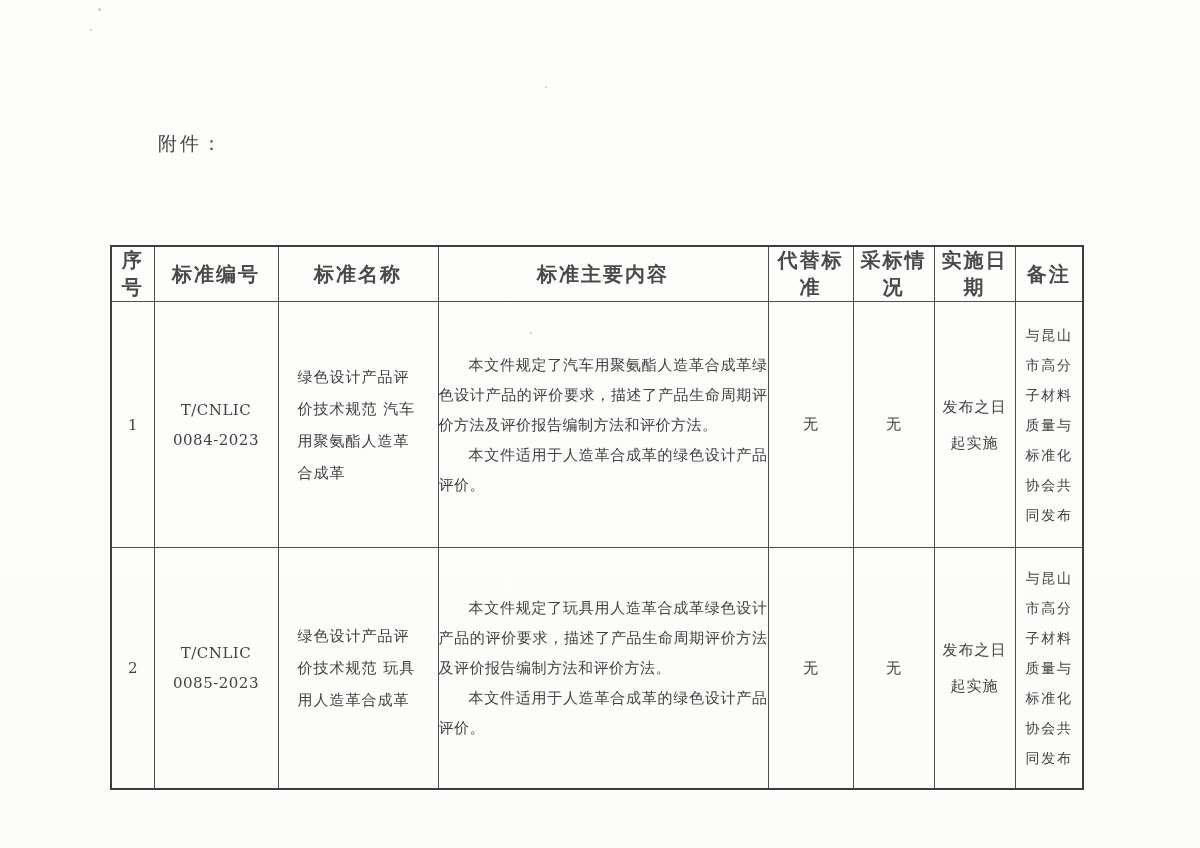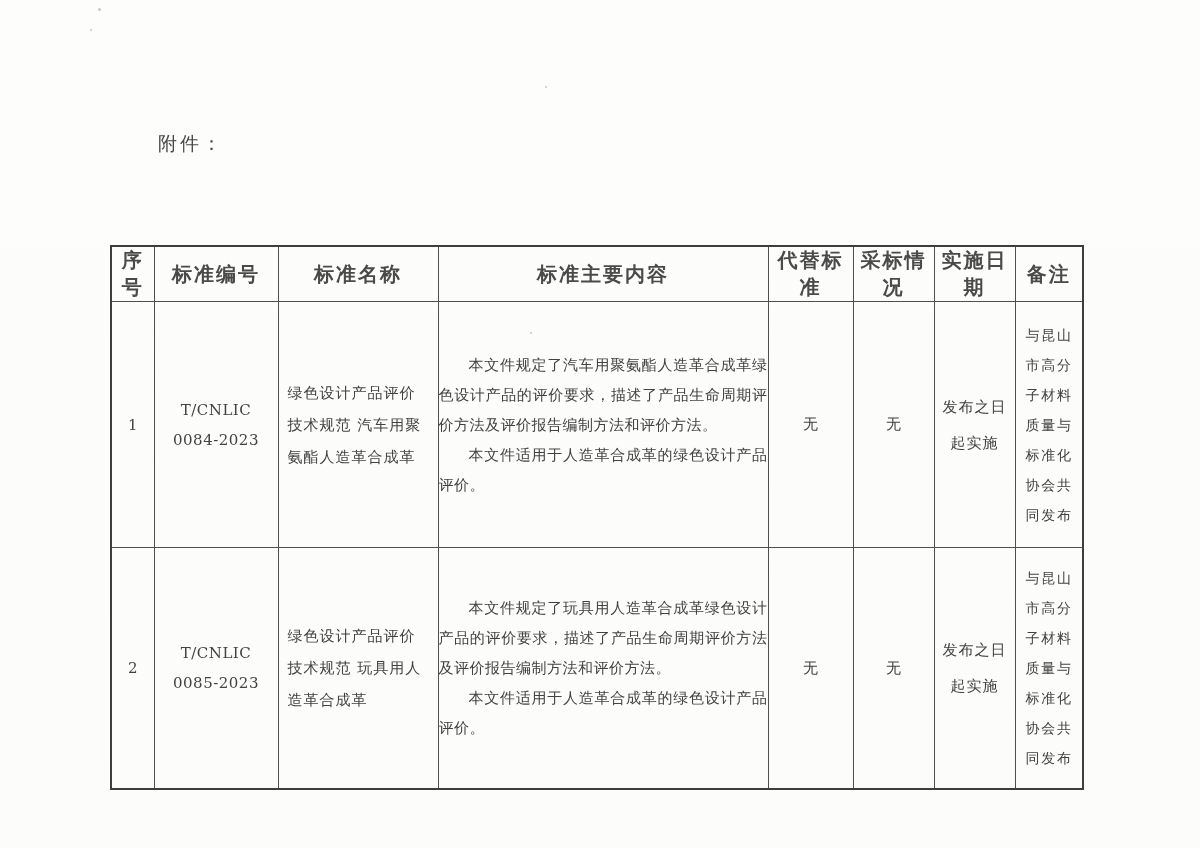--- a/index.html
+++ b/index.html
@@ -39,21 +39,21 @@
   tbody tr.row-2{ height:172px; }
   thead th{
     font-weight:bold; font-size:20px; letter-spacing:2px;
     text-align:center; vertical-align:middle; color:#4a4a4a;
     border-bottom-width:2px;
   }
   td{ vertical-align:middle; font-size:15px; color:#424242; }
   td.c{ text-align:center; }
   td.code{ white-space:pre-line; line-height:30px; letter-spacing:0.5px;margin-top:20px; }
   td.name{
-    padding:0 9px; text-align:left; line-height:32px; letter-spacing:1px;
+    padding:0 19px; text-align:left; line-height:32px; letter-spacing:1px;
   }
   td.content{ padding:0 0; }
   td.content p{
     text-indent:2em; line-height:30px; text-align:justify; letter-spacing:0.5px;
   }
   td.impl{ padding:0 8px; line-height:36px; letter-spacing:1px; }
   td.remark{
     padding:15px 10px; font-size:14px; line-height:30px;
     text-align:justify; text-align-last:justify; letter-spacing:1px;
   }

